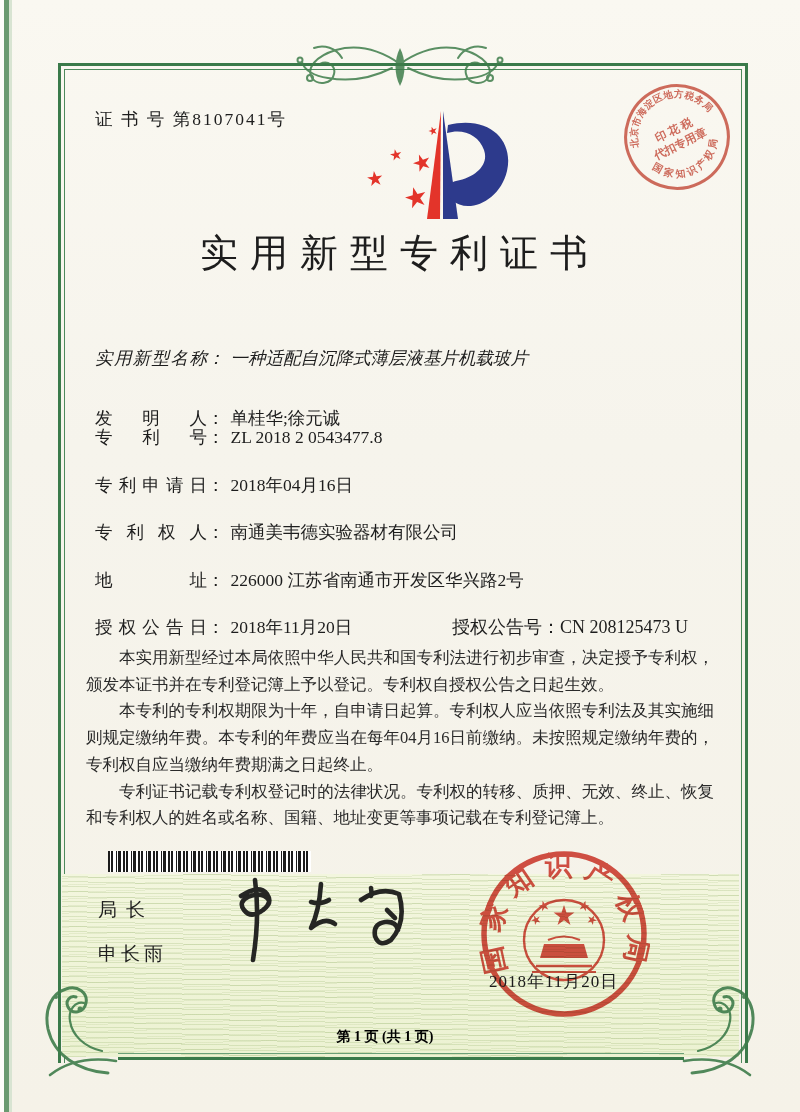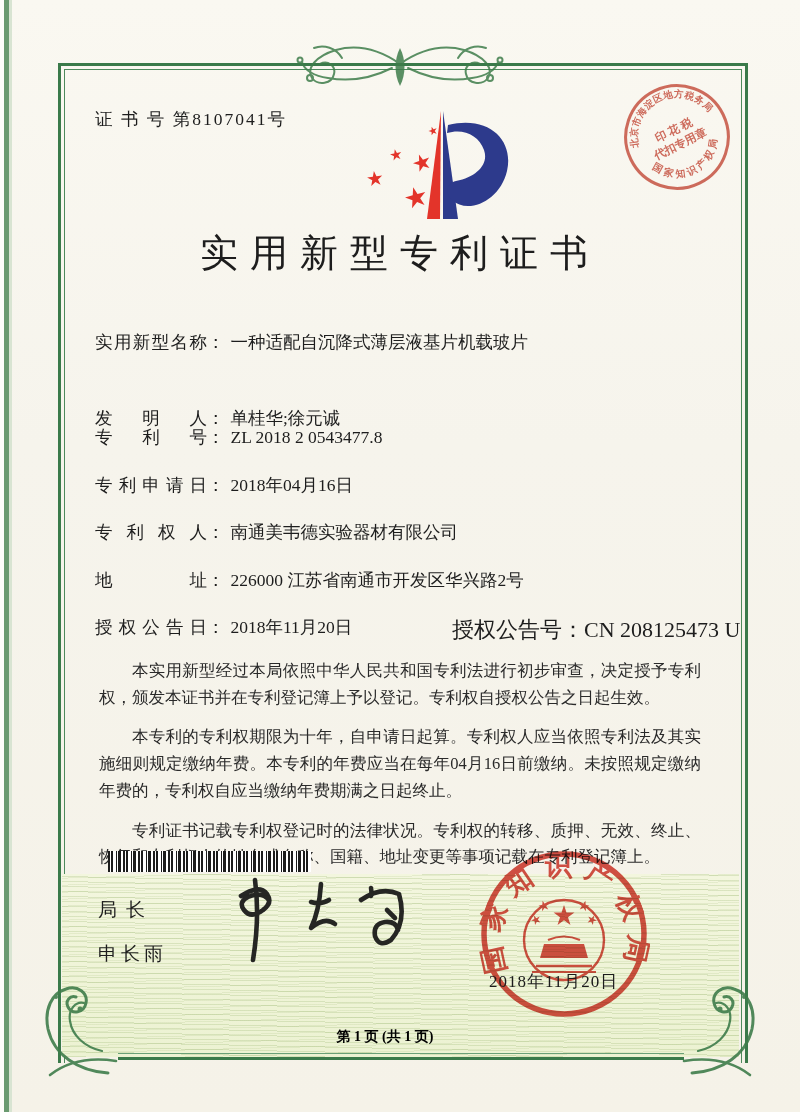--- a/index.html
+++ b/index.html
@@ -20,24 +20,24 @@
     background:
       repeating-linear-gradient(1.2deg, rgba(130,165,85,0.22) 0 1px, rgba(0,0,0,0) 1px 5px),
       repeating-linear-gradient(-1.5deg, rgba(140,170,95,0.14) 0 1px, rgba(0,0,0,0) 1px 7px),
       linear-gradient(180deg,#f3f6de,#ecf2d2);}
   .cert-no{position:absolute;left:95px;top:107px;font-size:17.5px;letter-spacing:2px;}
   .title{position:absolute;left:0;top:228px;width:800px;text-align:center;
     font-size:38px;font-weight:400;letter-spacing:12px;}
   .row{position:absolute;left:95px;font-size:17.5px;white-space:nowrap;}
   .row .lbl{display:inline-block;width:112px;text-align:justify;text-align-last:justify;vertical-align:top;}
   .row .col{display:inline-block;margin-right:6px;}
-  .pair2{position:absolute;left:452px;font-size:22px;white-space:nowrap;text-align:right;}
+  .pair2{position:absolute;left:452px;font-size:18px;white-space:nowrap;text-align:right;}
   .body-text{position:absolute;left:86px;top:645px;width:628px;font-size:16.5px;
     line-height:1.62;text-align:justify;color:#2a2a2a;}
-  .body-text p{margin:13px;text-indent:2em;}
+  .body-text p{margin:0;text-indent:2em;}
   .barcode{position:absolute;left:108px;top:851px;width:203px;height:21px;
     background:repeating-linear-gradient(90deg,#1b1b1b 0 2px,#fff 2px 3px,#1b1b1b 3px 5px,#fff 5px 8px,#1b1b1b 8px 9px,#fff 9px 10px,#1b1b1b 10px 13px,#fff 13px 15px);}
   .signer-title{position:absolute;left:98px;top:897px;font-size:19px;letter-spacing:9px;}
   .signer-name{position:absolute;left:98px;top:941px;font-size:19px;letter-spacing:4px;}
   .seal-date{position:absolute;left:489px;top:970px;font-size:17px;letter-spacing:1px;z-index:6;color:#1c1c1c;}
   .footer{position:absolute;left:0;top:1028px;width:770px;text-align:center;font-size:14px;color:#000000;font-weight:bold;}
   .svg-abs{position:absolute;}
   .seal-svg{mix-blend-mode:multiply;z-index:5;}
   .stamp-svg{mix-blend-mode:multiply;}
 </style>
@@ -121,21 +121,21 @@
     <text font-size="10.5" fill="#c94f3f" font-weight="bold" letter-spacing="3">
       <textPath href="#taxBottom" startOffset="50%" text-anchor="middle">国家知识产权局</textPath>
     </text>
     <text x="60" y="56" font-size="12" fill="#c94f3f" font-weight="bold" text-anchor="middle">印 花 税</text>
     <text x="60" y="72" font-size="12" fill="#c94f3f" font-weight="bold" text-anchor="middle">代扣专用章</text>
   </g>
 </svg>
 
 <div class="title">实用新型专利证书</div>
 
-<div class="row" style="top:330px;">
+<div class="row" style="top:346px;font-style:italic;">
   <span class="lbl">实用新型名称</span><span class="col">：</span><span>一种适配自沉降式薄层液基片机载玻片</span>
 </div>
 <div class="row" style="top:378px;margin-top:28px;">
   <span class="lbl">发明人</span><span class="col">：</span><span>单桂华;徐元诚</span>
 </div>
 <div class="row" style="top:425px;">
   <span class="lbl">专利号</span><span class="col">：</span><span>ZL 2018 2 0543477.8</span>
 </div>
 <div class="row" style="top:473px;">
   <span class="lbl">专利申请日</span><span class="col">：</span><span>2018年04月16日</span>

